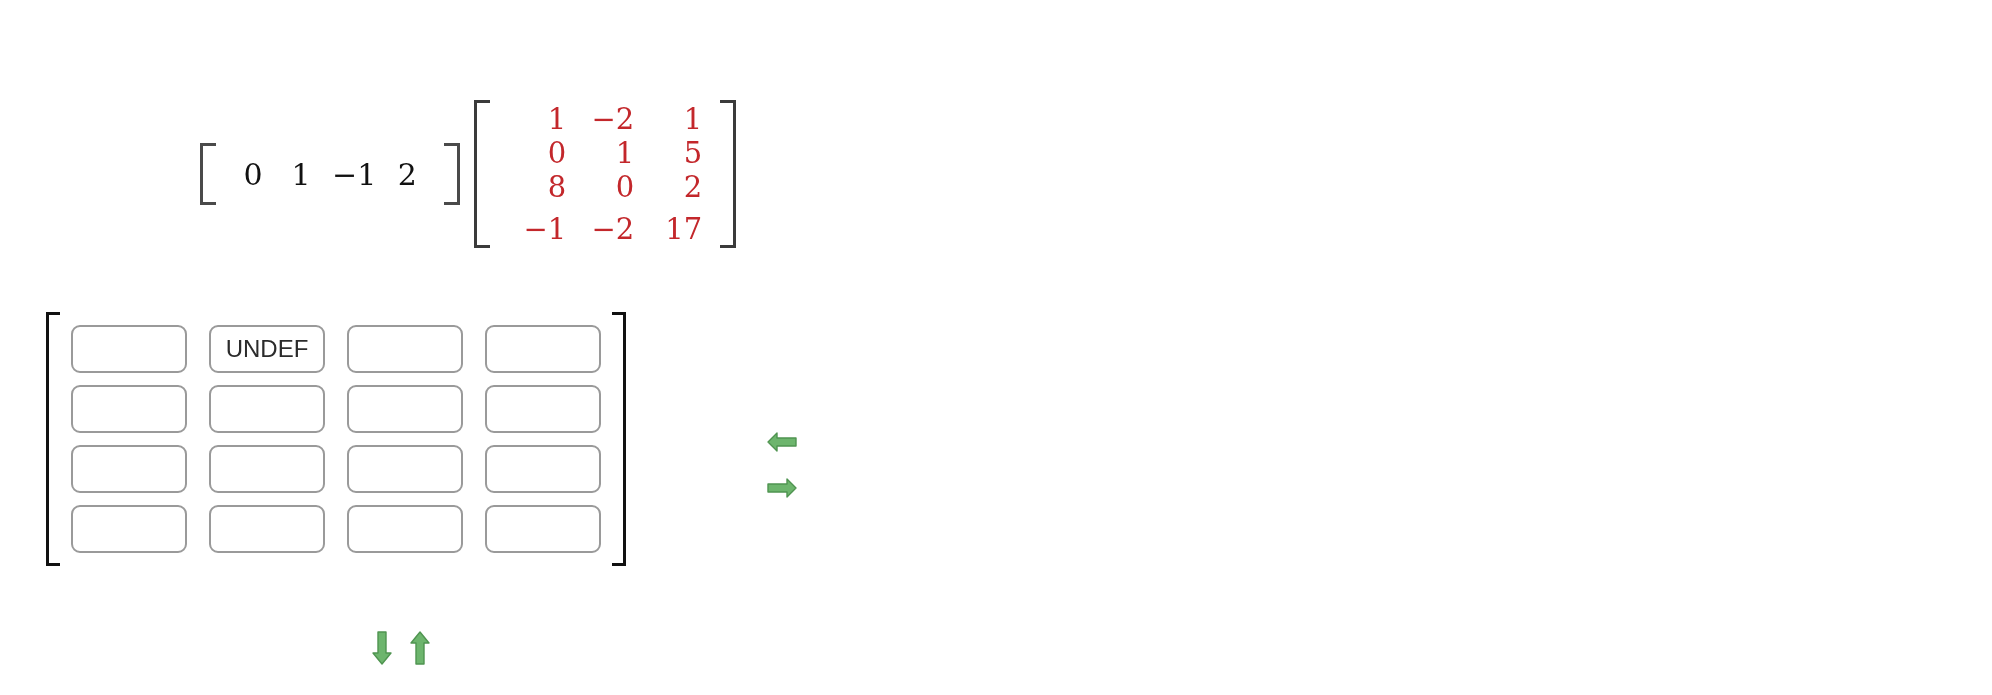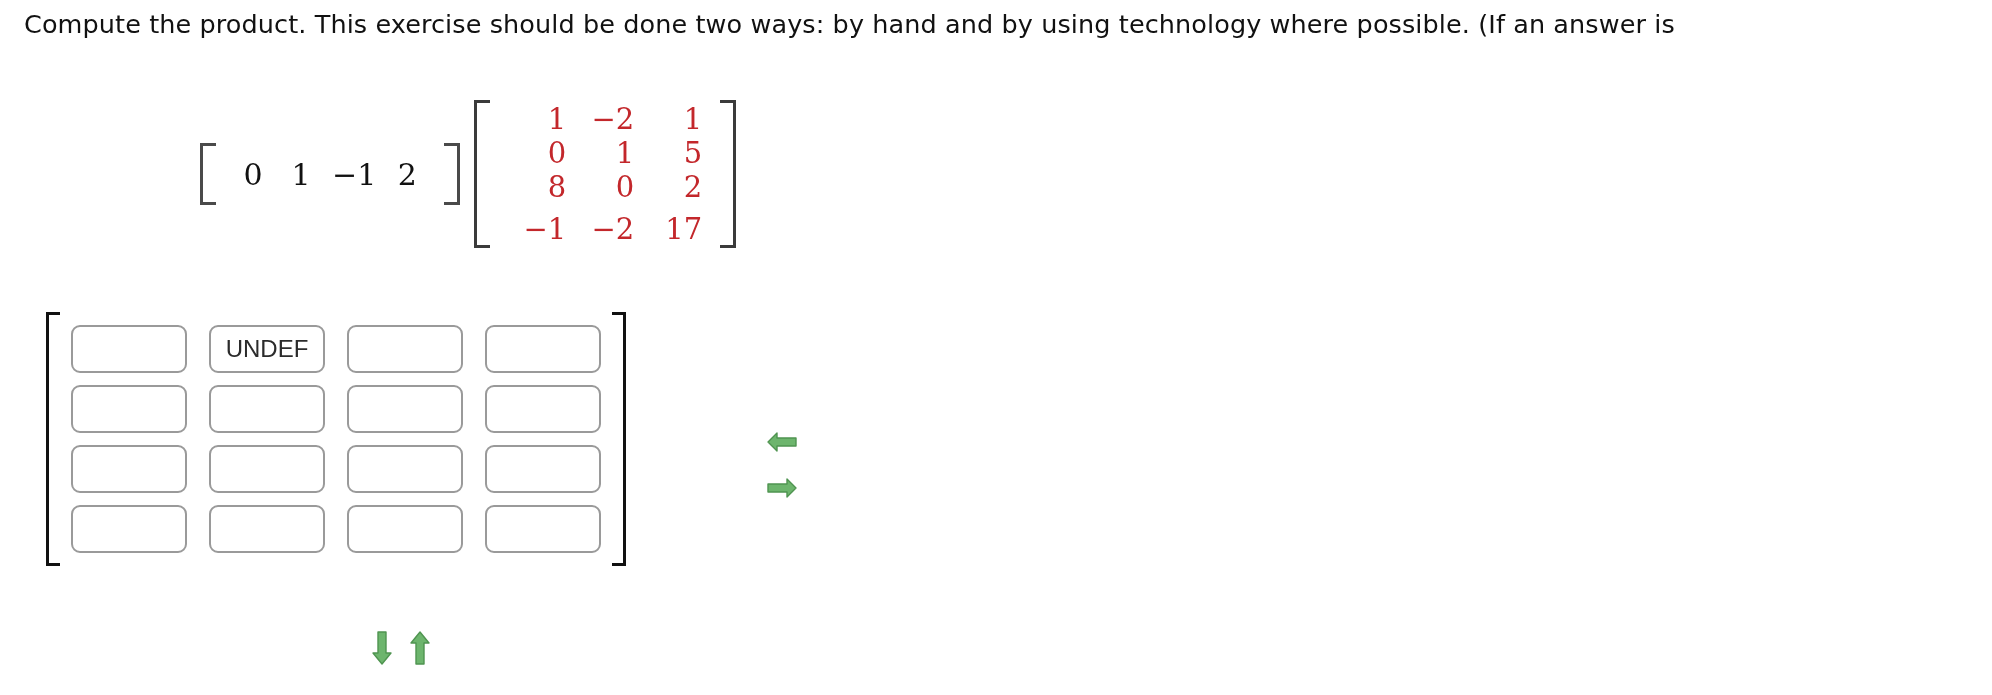--- a/index.html
+++ b/index.html
@@ -169,21 +169,20 @@
     padding: 0;
     cursor: pointer;
   }
   .arrow-btn.vert { width: 24px; height: 36px; }
   .arrow-btn svg { display: block; }
 </style>
 </head>
 <body>
 
 <div class="prompt">
-  <div>Compute the product. This exercise should be done two ways: by hand and by using technology where possible. (If an answer is</div>
 </div>
 
 <div class="expression">
 
   <div class="rowvec-wrap">
     <div class="bracket left"></div>
     <div class="rowvec">
       <span class="cell">0</span>
       <span class="cell">1</span>
       <span class="cell">−1</span>

